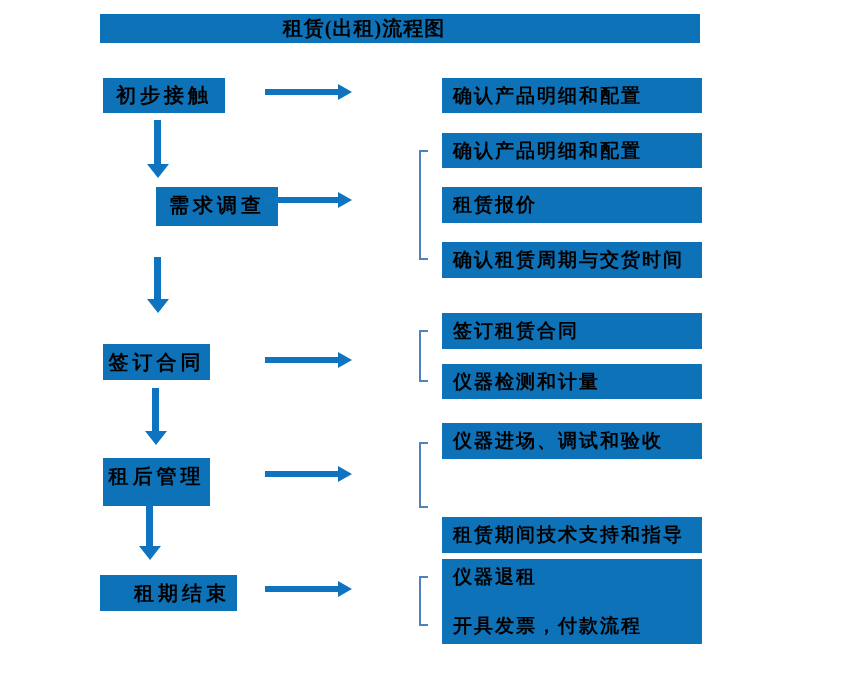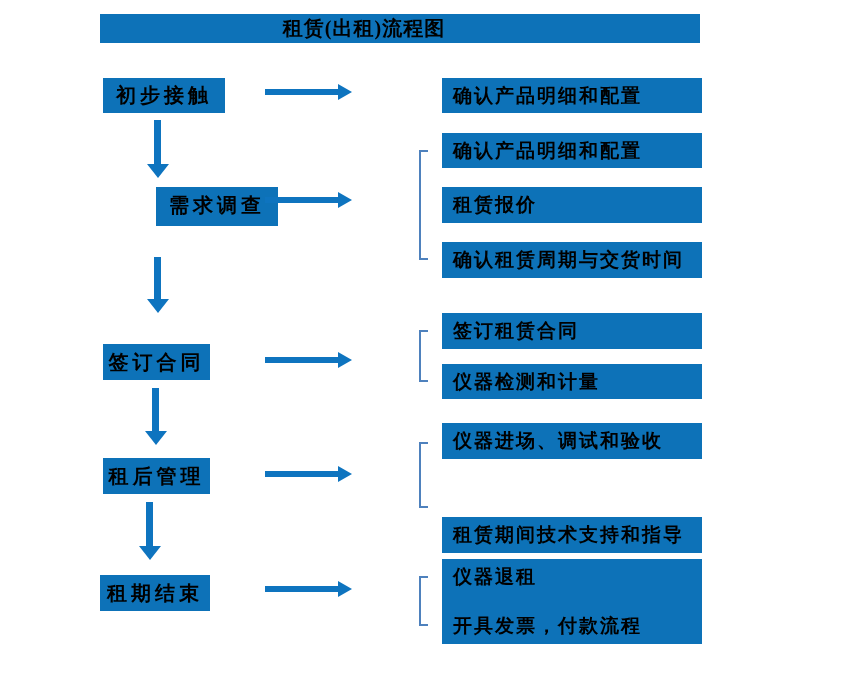--- a/index.html
+++ b/index.html
@@ -49,22 +49,22 @@
 </head>
 <body>
 
 <div class="canvas">
 
   <div class="bluebox title-bar">租赁(出租)流程图</div>
 
   <div class="bluebox step" style="left:103px;top:78px;width:122px;height:35px;line-height:35px;text-align:center;">初步接触</div>
   <div class="bluebox step" style="left:120px;top:187px;width:122px;height:39px;line-height:36px;margin-left:36px;">需求调查</div>
   <div class="bluebox step" style="left:103px;top:344px;width:107px;height:36px;line-height:36px;">签订合同</div>
-  <div class="bluebox step" style="left:103px;top:458px;width:107px;height:36px;line-height:36px;">租后管理</div>
-  <div class="bluebox step" style="left:100px;top:575px;width:110px;height:36px;line-height:36px;">租期结束</div>
+  <div class="bluebox step" style="left:103px;top:458px;width:107px;height:48px;line-height:36px;">租后管理</div>
+  <div class="bluebox step" style="left:100px;top:575px;width:110px;height:36px;line-height:36px;padding-left:27px;">租期结束</div>
 
   <div class="varrow" style="left:147px;top:120px;height:58px;">
     <div class="shaft" style="height:44px;"></div>
     <div class="head"></div>
   </div>
   <div class="varrow" style="left:147px;top:257px;height:56px;">
     <div class="shaft" style="height:42px;"></div>
     <div class="head"></div>
   </div>
   <div class="varrow" style="left:145px;top:388px;height:57px;">

